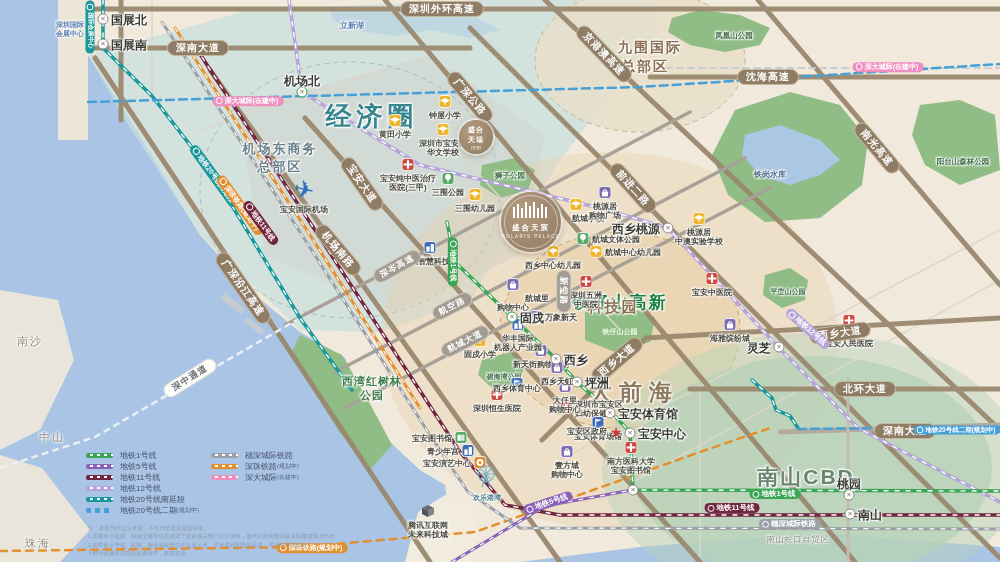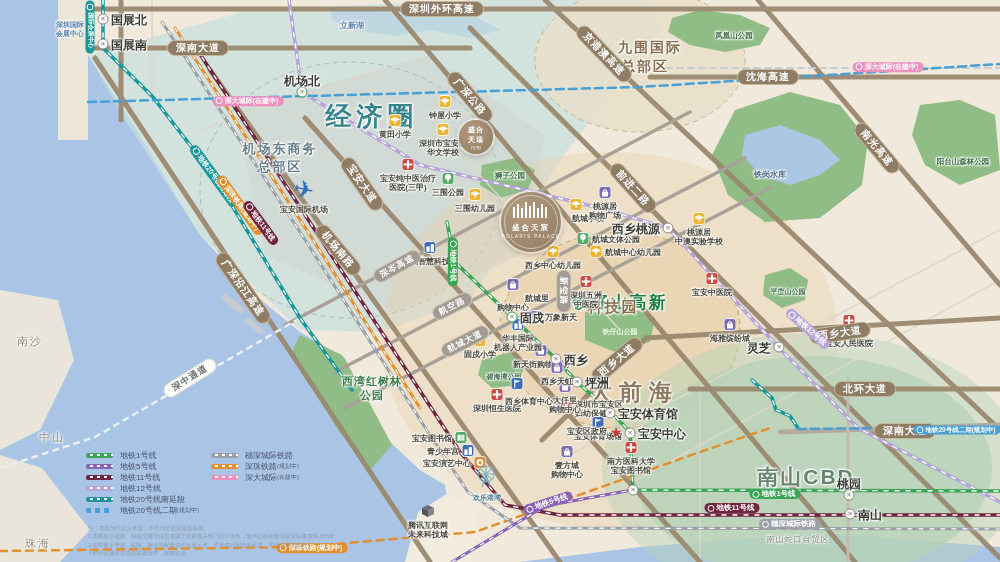--- a/index.html
+++ b/index.html
@@ -510,21 +510,21 @@
         <rect x="0.5" y="0.5" width="11" height="11" rx="2.6" fill="#3e6cb3" stroke="#fff" stroke-width="0.8"></rect>
         <rect x="2.6" y="5" width="3" height="5" fill="#fff"></rect>
         <rect x="6.6" y="2.8" width="3" height="7.2" fill="#fff"></rect>
       </svg></div>
     <div class="plabel halo" style="left: 430px; top: 258px; transform: translateX(-50%);">航城智慧科技园</div>
     <div class="poi" style="left: 517px; top: 385px;"><svg width="13" height="13" viewBox="0 0 12 12">
         <rect x="0.5" y="0.5" width="11" height="11" rx="2.6" fill="#3e6cb3" stroke="#fff" stroke-width="0.8"></rect>
         <rect x="3.4" y="2.4" width="1" height="7.6" fill="#fff"></rect>
         <polygon points="4.4,2.8 9.6,3.8 4.4,5.6" fill="#fff"></polygon>
       </svg></div>
-    <div class="plabel halo" style="left: 517px; top: 398px; transform: translateX(-50%); margin-left: 12px;">西乡体育中心</div>
+    <div class="plabel halo" style="left: 517px; top: 385px; transform: translateX(-50%);">西乡体育中心</div>
     <div class="poi" style="left: 598px; top: 424px;"><svg width="13" height="13" viewBox="0 0 12 12">
         <rect x="0.5" y="0.5" width="11" height="11" rx="2.6" fill="#3e6cb3" stroke="#fff" stroke-width="0.8"></rect>
         <rect x="3.4" y="2.4" width="1" height="7.6" fill="#fff"></rect>
         <polygon points="4.4,2.8 9.6,3.8 4.4,5.6" fill="#fff"></polygon>
       </svg></div>
     <div class="plabel halo" style="left: 598px; top: 433px; transform: translateX(-50%);">宝安体育场馆</div>
     <div class="poi" style="left: 616px; top: 432px; color: rgb(208, 58, 47); font-size: 14px; font-weight: bold;">★</div>
     <div class="plabel halo" style="left: 607px; top: 428px; transform: translateX(-100%);">宝安区政府</div>
     <div class="poi" style="left: 461px; top: 439px;"><svg width="13" height="13" viewBox="0 0 12 12">
         <rect x="0.5" y="0.5" width="11" height="11" rx="2.6" fill="#58a968" stroke="#fff" stroke-width="0.8"></rect>

